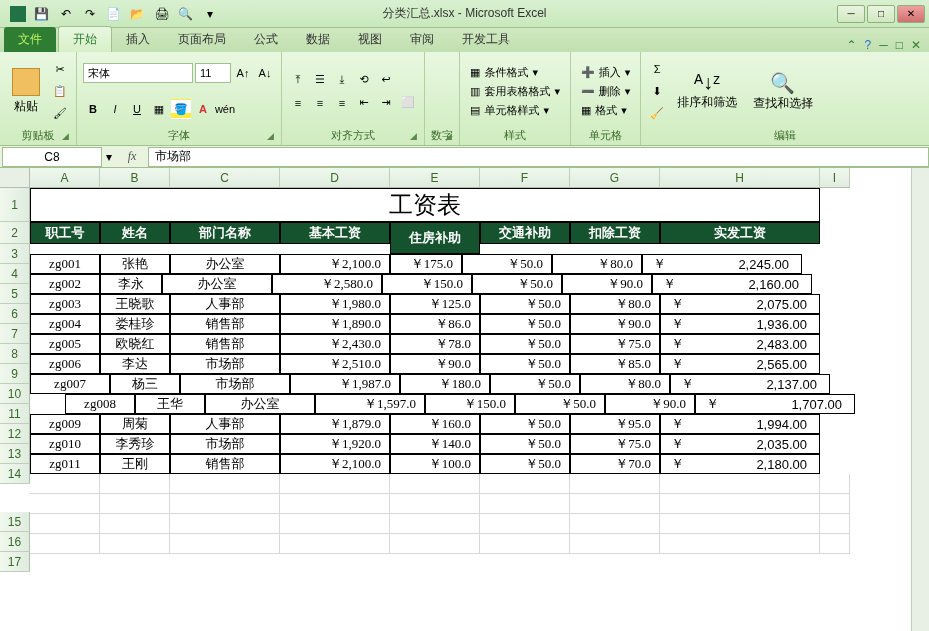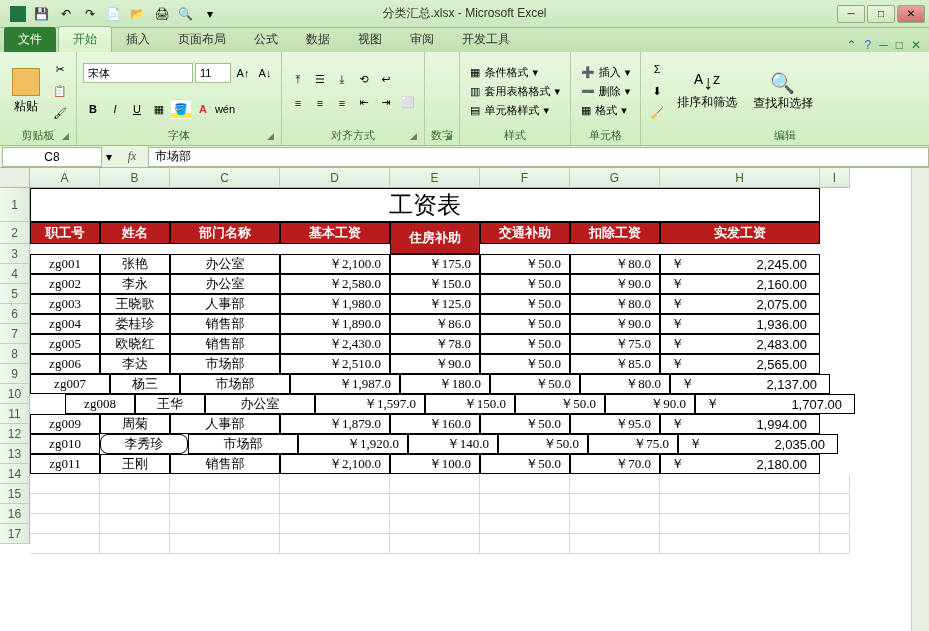--- a/index.html
+++ b/index.html
@@ -11,21 +11,21 @@
 .qat-icon { width: 20px; height: 20px; display: flex; align-items: center; justify-content: center; cursor: pointer; }
 .excel-icon { width: 16px; height: 16px; background: #217346; display: inline-block; }
 .title-text { position: absolute; left: 50%; transform: translateX(-50%); color: #333; }
 .win-controls { margin-left: auto; display: flex; gap: 2px; padding-right: 4px; }
 .win-btn { width: 28px; height: 18px; background: linear-gradient(#e8f4e0, #d0e8c0); border: 1px solid #90b080; border-radius: 2px; display: flex; align-items: center; justify-content: center; font-size: 10px; cursor: pointer; }
 .win-btn.close { background: linear-gradient(#f0a0a0, #d07070); }
 
 
 .tab-row { height: 24px; background: linear-gradient(#d0e8c0, #c0e0b0); display: flex; align-items: flex-end; padding-left: 4px; position: relative; }
 .tab { padding: 4px 14px; cursor: pointer; color: #333; font-size: 12px; }
-.tab.file { background: #2e7d32; color: #ffffff; border-radius: 3px 3px 0 0; margin-right: 2px; }
+.tab.file { background: #2e7d32; color: #bef264; border-radius: 3px 3px 0 0; margin-right: 2px; }
 .tab.active { background: linear-gradient(#e8f8e0, #d8f0c8); border: 1px solid #a0c090; border-bottom: none; border-radius: 3px 3px 0 0; color: #2e7d32; }
 .tab-right { margin-left: auto; display: flex; gap: 8px; padding-right: 8px; align-items: center; }
 .tab-right span { cursor: pointer; color: #2e7d32; }
 
 
 .ribbon { height: 94px; background: linear-gradient(#e8f8e0, #d0ecc0); border-bottom: 1px solid #a0c090; display: flex; }
 .ribbon-group { border-right: 1px solid #b0d0a0; padding: 4px 6px 2px; display: flex; flex-direction: column; position: relative; }
 .ribbon-group-label { text-align: center; font-size: 11px; color: #3a6a2a; margin-top: auto; padding-top: 2px; }
 .ribbon-body { display: flex; gap: 4px; flex: 1; }
 .big-btn { display: flex; flex-direction: column; align-items: center; justify-content: center; padding: 2px 6px; cursor: pointer; }
@@ -48,21 +48,21 @@
 .corner { width: 30px; height: 20px; background: #e8efe4; border-right: 1px solid #b0c0a8; border-bottom: 1px solid #b0c0a8; }
 .col-headers { display: flex; }
 .col-h { height: 20px; background: linear-gradient(#f0f8ec, #e0ece0); border-right: 1px solid #c0d0b8; border-bottom: 1px solid #b0c0a8; display: flex; align-items: center; justify-content: center; color: #3a6a2a; cursor: pointer; }
 .row-headers { display: flex; flex-direction: column; }
 .row-h { width: 30px; background: linear-gradient(90deg, #f0f8ec, #e0ece0); border-right: 1px solid #b0c0a8; border-bottom: 1px solid #c0d0b8; display: flex; align-items: center; justify-content: center; color: #3a6a2a; cursor: pointer; }
 .cells { position: relative; }
 .cell-row { display: flex; }
 .cell { border-right: 1px solid #d8d8d8; border-bottom: 1px solid #d8d8d8; height: 20px; display: flex; align-items: center; padding: 0 4px; font-size: 13px; font-family: SimSun, serif; }
 .title-row .cell { height: 34px; font-size: 24px; font-family: SimSun, serif; justify-content: center; border: 1px solid #000; border-right: none; }
 .title-row .cell:last-child { border-right: 1px solid #000; }
-.hdr-row .cell { background: #b91c1c; color: #fff; font-weight: bold; justify-content: center; border: 1px solid #000; height: 22px; }
+.hdr-row .cell { background: #14532d; color: #fff; font-weight: bold; justify-content: center; border: 1px solid #000; height: 22px; }
 .data-row .cell { border: 1px solid #000; justify-content: center; }
 .data-row .cell.money { justify-content: flex-end; padding-right: 8px; }
 .data-row .cell.net { justify-content: flex-start; }
 .net-sym { margin-left: 6px; }
 .net-val { margin-left: auto; margin-right: 8px; }
 .vscroll { width: 18px; background: #e8efe4; border-left: 1px solid #c0d0b8; }
 </style>
 </head>
 <body>
 
@@ -269,21 +269,21 @@
           <div class="row-h" style="height: 20px;">5</div>
           <div class="row-h" style="height: 20px;">6</div>
           <div class="row-h" style="height: 20px;">7</div>
           <div class="row-h" style="height: 20px;">8</div>
           <div class="row-h" style="height: 20px;">9</div>
           <div class="row-h" style="height: 20px;">10</div>
           <div class="row-h" style="height: 20px;">11</div>
           <div class="row-h" style="height: 20px;">12</div>
           <div class="row-h" style="height: 20px;">13</div>
           <div class="row-h" style="height: 20px;">14</div>
-          <div class="row-h" style="height: 20px;">15</div>
+          <div class="row-h" style="height: 20px; margin-top: 28px;">15</div>
           <div class="row-h" style="height: 20px;">16</div>
           <div class="row-h" style="height: 20px;">17</div>
         </div>
       <div class="cells" id="cells">
           <div class="cell-row title-row">
             <div class="cell" style="width: 790px; height: 34px;">工资表</div>
           </div>
           <div class="cell-row hdr-row">
             <div class="cell" style="width: 70px; height: 22px;">职工号</div>
             <div class="cell" style="width: 70px; height: 22px;">姓名</div>
@@ -292,31 +292,31 @@
             <div class="cell" style="width: 90px; height: 32px;">住房补助</div>
             <div class="cell" style="width: 90px; height: 22px;">交通补助</div>
             <div class="cell" style="width: 90px; height: 22px;">扣除工资</div>
             <div class="cell" style="width: 160px; height: 22px;">实发工资</div>
           </div>
           <div class="cell-row data-row">
             <div class="cell" style="width: 70px;">zg001</div>
             <div class="cell" style="width: 70px;">张艳</div>
             <div class="cell" style="width: 110px;">办公室</div>
             <div class="cell money" style="width: 110px;">￥2,100.0</div>
-            <div class="cell money" style="width: 90px;">￥175.0</div>
+            <div class="cell money" style="width: 72px;">￥175.0</div>
             <div class="cell money" style="width: 90px;">￥50.0</div>
             <div class="cell money" style="width: 90px;">￥80.0</div>
             <div class="cell net" style="width: 160px;">
               <span class="net-sym">￥</span>
               <span class="net-val">2,245.00</span>
             </div>
           </div>
           <div class="cell-row data-row">
             <div class="cell" style="width: 70px;">zg002</div>
-            <div class="cell" style="width: 70px;">李永</div>
+            <div class="cell" style="width: 62px;">李永</div>
             <div class="cell" style="width: 110px;">办公室</div>
             <div class="cell money" style="width: 110px;">￥2,580.0</div>
             <div class="cell money" style="width: 90px;">￥150.0</div>
             <div class="cell money" style="width: 90px;">￥50.0</div>
             <div class="cell money" style="width: 90px;">￥90.0</div>
             <div class="cell net" style="width: 160px;">
               <span class="net-sym">￥</span>
               <span class="net-val">2,160.00</span>
             </div>
           </div>
@@ -406,21 +406,21 @@
             <div class="cell money" style="width: 90px;">￥160.0</div>
             <div class="cell money" style="width: 90px;">￥50.0</div>
             <div class="cell money" style="width: 90px;">￥95.0</div>
             <div class="cell net" style="width: 160px;">
               <span class="net-sym">￥</span>
               <span class="net-val">1,994.00</span>
             </div>
           </div>
           <div class="cell-row data-row">
             <div class="cell" style="width: 70px;">zg010</div>
-            <div class="cell" style="width: 88px; border-radius: 8px;">李秀珍</div>
+            <div class="cell" style="width: 70px;">李秀珍</div>
             <div class="cell" style="width: 110px;">市场部</div>
             <div class="cell money" style="width: 110px;">￥1,920.0</div>
             <div class="cell money" style="width: 90px;">￥140.0</div>
             <div class="cell money" style="width: 90px;">￥50.0</div>
             <div class="cell money" style="width: 90px;">￥75.0</div>
             <div class="cell net" style="width: 160px;">
               <span class="net-sym">￥</span>
               <span class="net-val">2,035.00</span>
             </div>
           </div>

